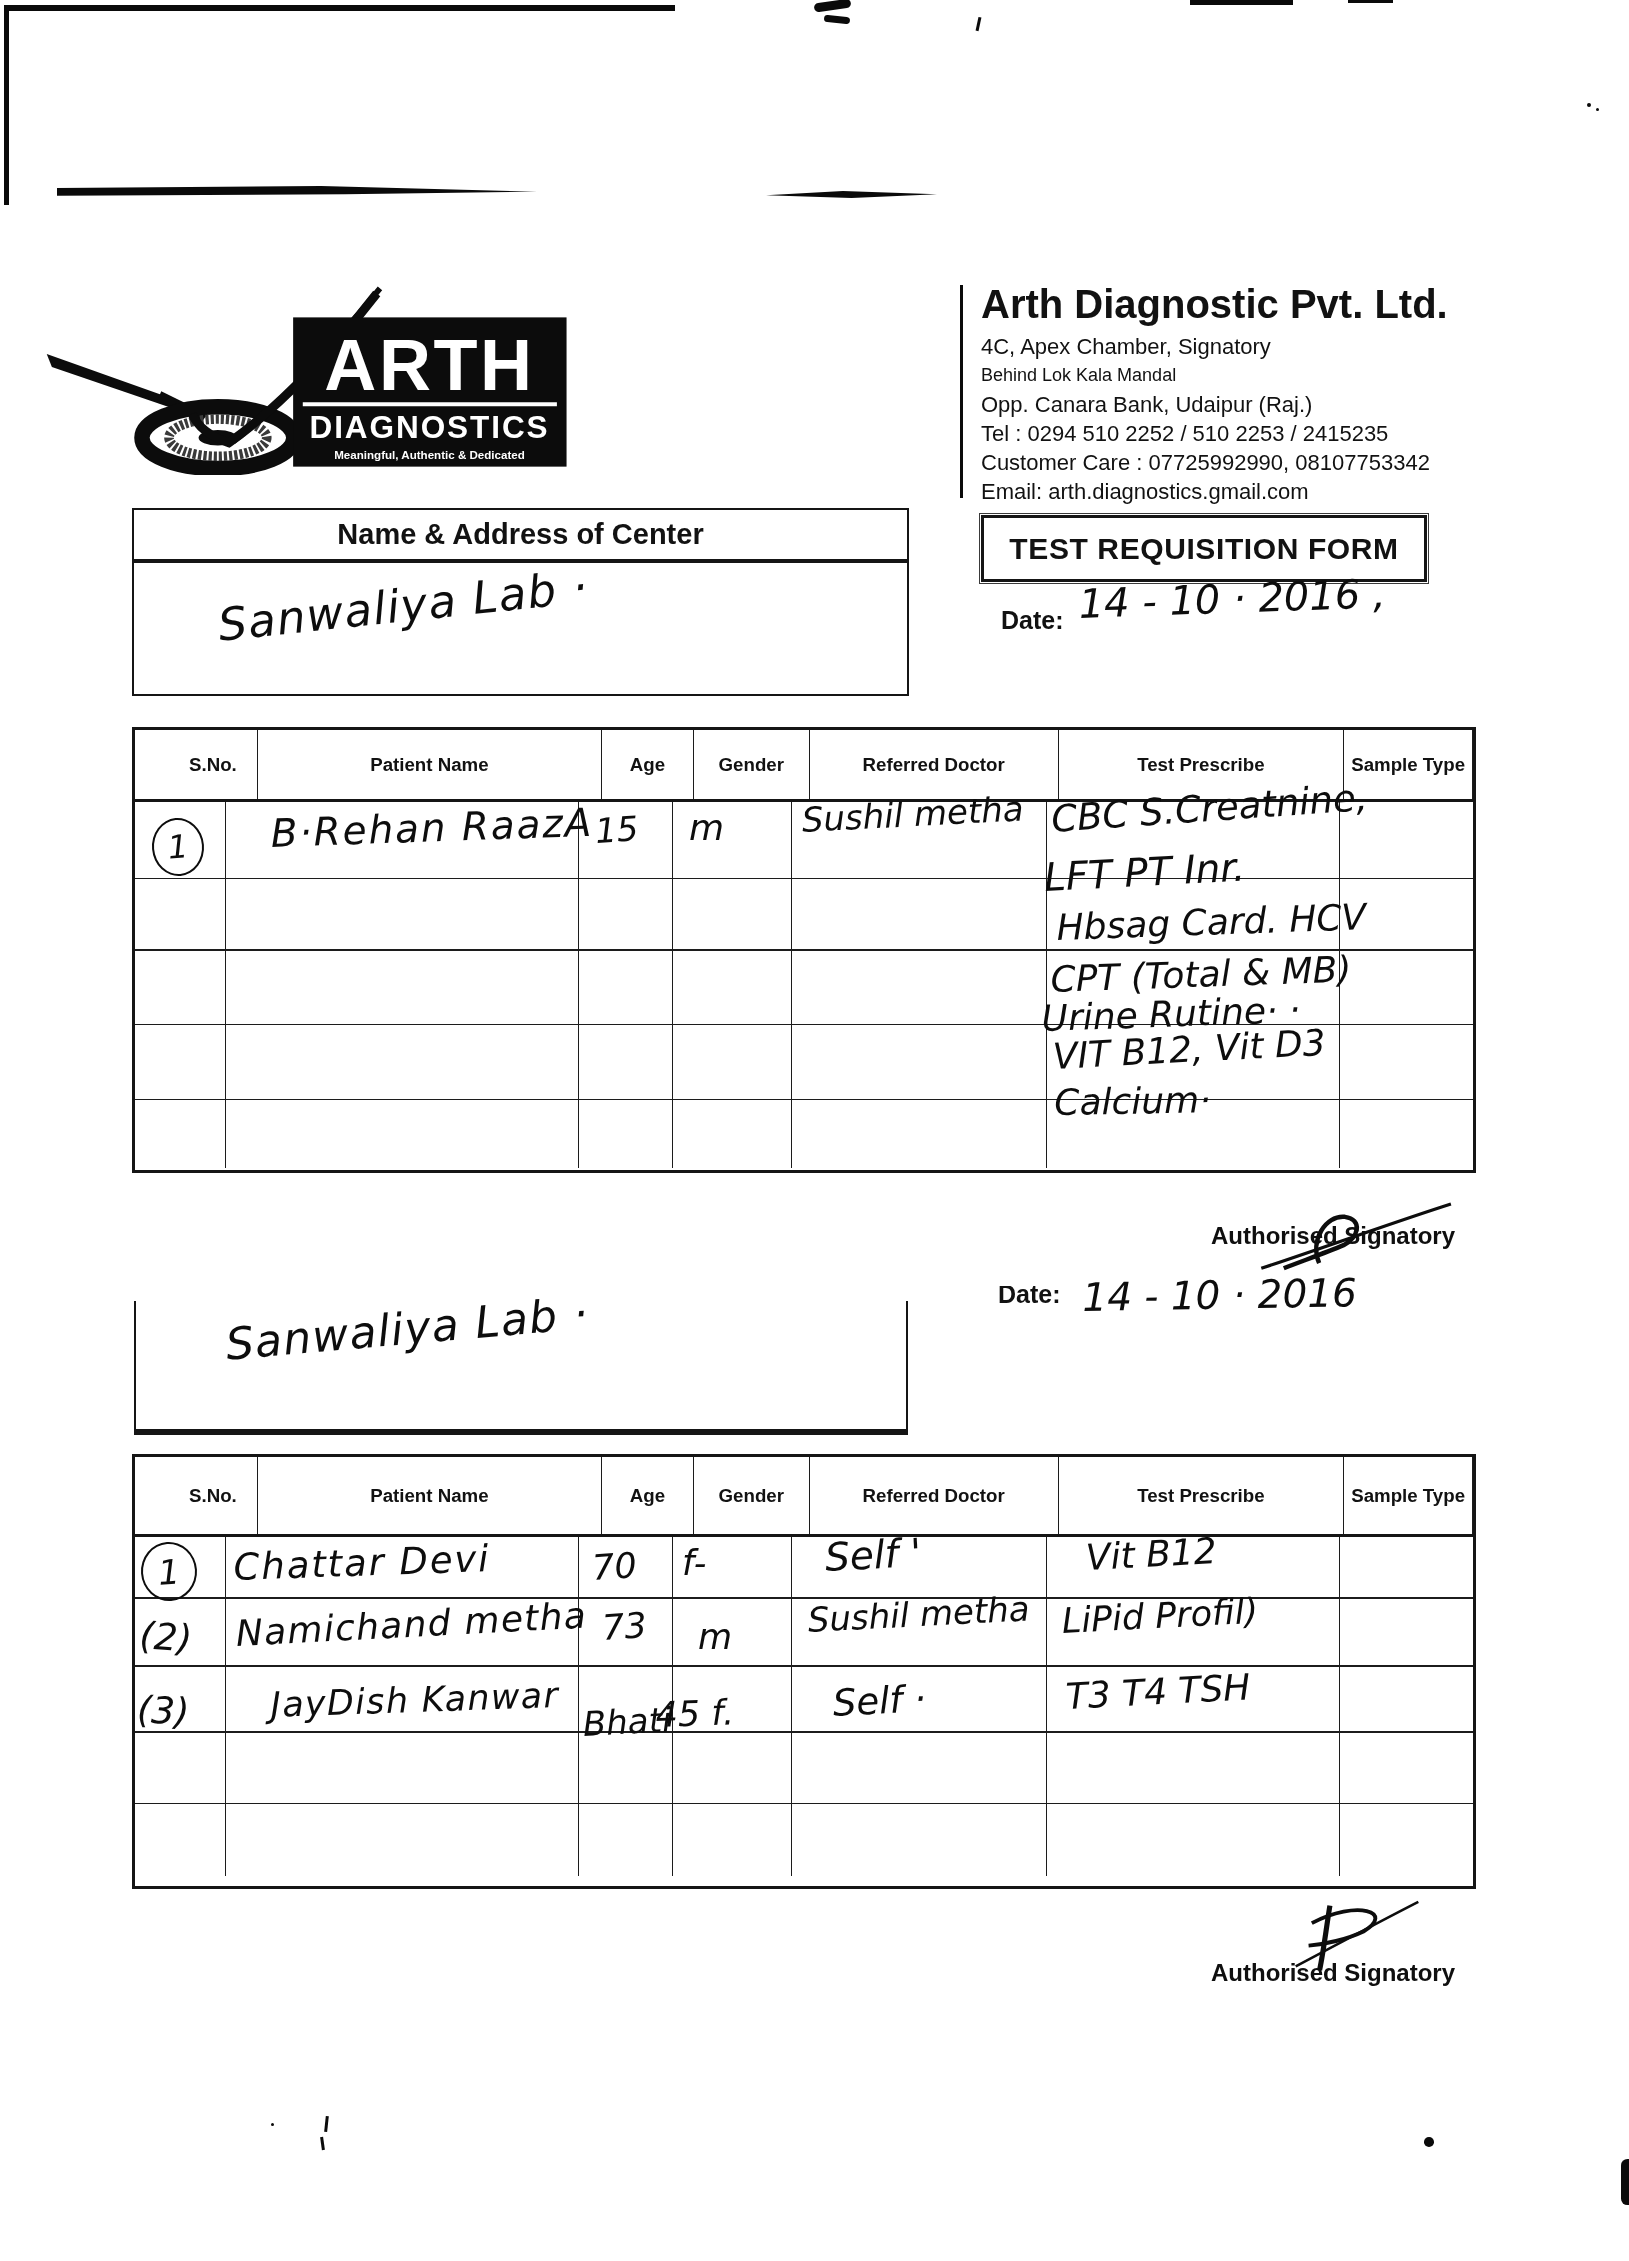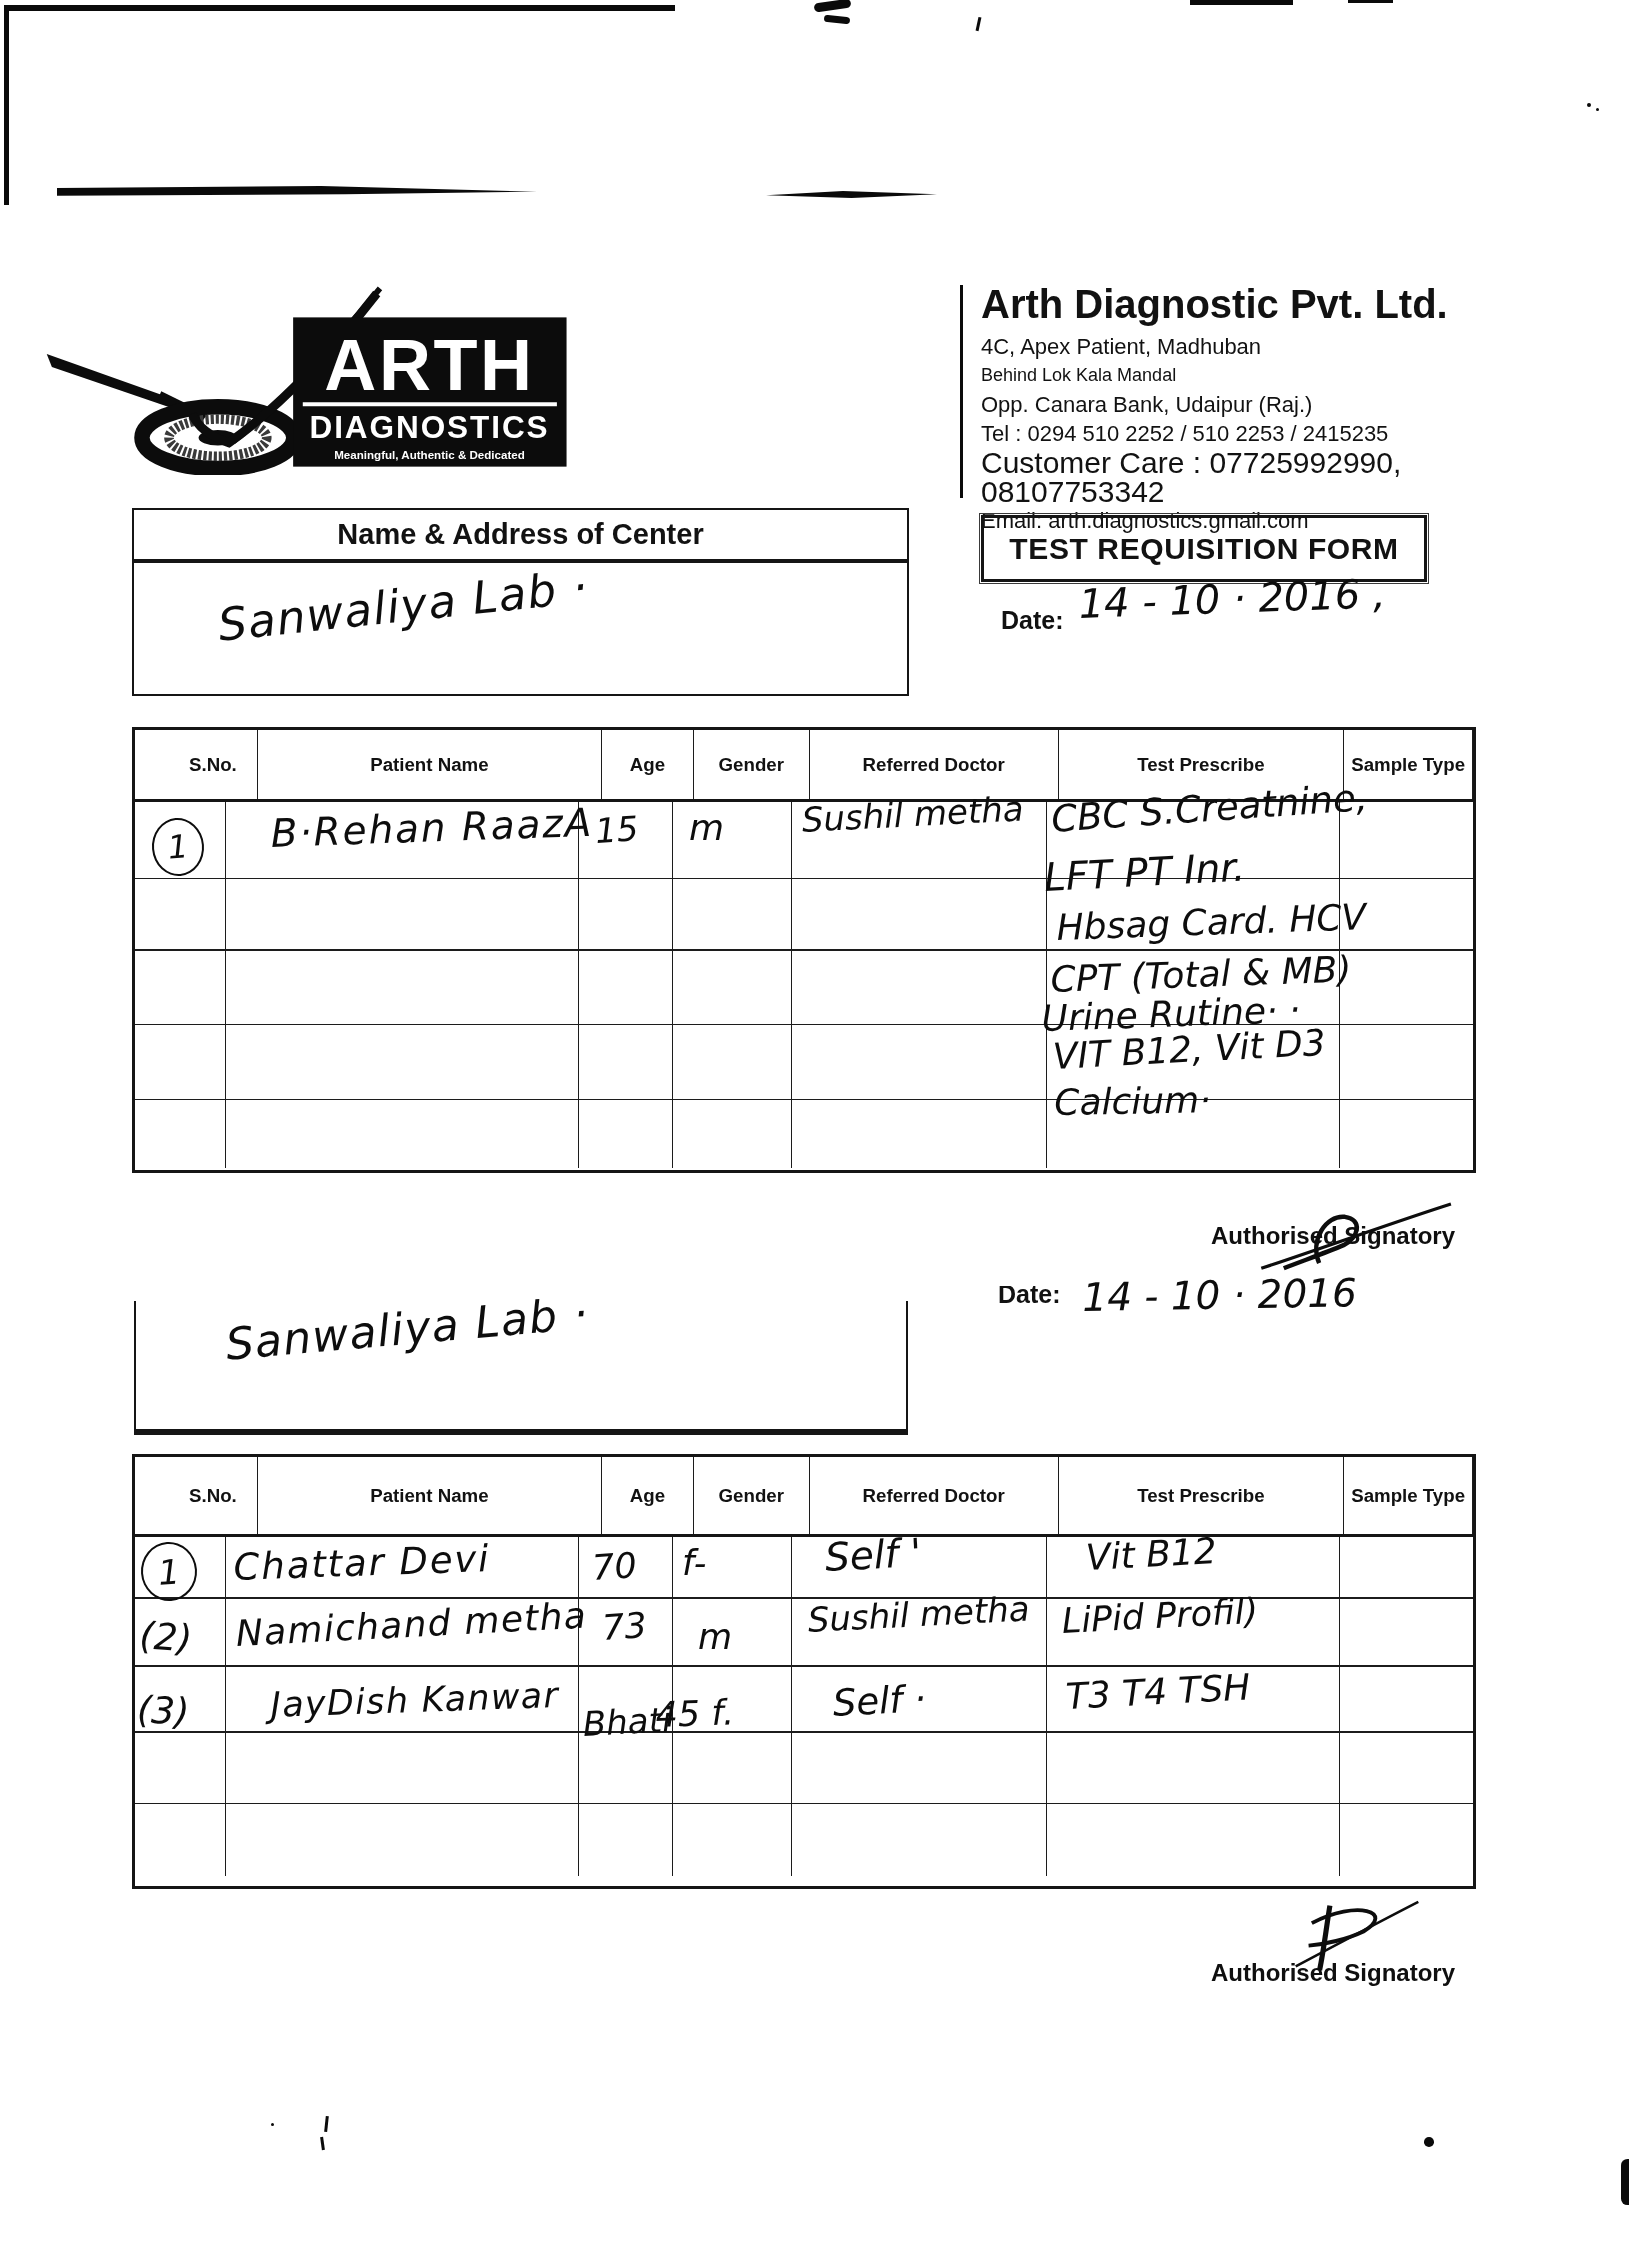--- a/index.html
+++ b/index.html
@@ -74,25 +74,25 @@
       <text x="597" y="168" text-anchor="middle" font-family="Liberation Sans, sans-serif" font-size="112" font-weight="bold" fill="#ffffff" letter-spacing="4">ARTH</text>
       <line x1="400" y1="190" x2="795" y2="190" stroke="#ffffff" stroke-width="6"></line>
       <text x="597" y="243" text-anchor="middle" font-family="Liberation Sans, sans-serif" font-size="49" font-weight="bold" fill="#ffffff" letter-spacing="3">DIAGNOSTICS</text>
       <text x="597" y="275" text-anchor="middle" font-family="Liberation Sans, sans-serif" font-size="18" font-weight="bold" fill="#ffffff">Meaningful, Authentic &amp; Dedicated</text>
     </svg>
   </div>
 
   <div class="artifact" style="left:960px;top:285px;width:3.2px;height:213px;"></div>
   <div class="abs" style="left:981px;top:282px;width:555px;">
     <div class="b" style="font-size:40px;margin-bottom:5.2px;">Arth Diagnostic Pvt. Ltd.</div>
-    <div style="font-size:22px;line-height:29px;">4C,  Apex Patient, Madhuban</div>
+    <div style="font-size:22px;line-height:29px;">4C,  Apex Chamber, Signatory</div>
     <div style="font-size:18px;line-height:29px;">Behind Lok Kala Mandal</div>
     <div style="font-size:22px;line-height:29px;">Opp. Canara Bank, Udaipur (Raj.)</div>
     <div style="font-size:22px;line-height:29px;">Tel : 0294 510 2252 / 510 2253 / 2415235</div>
-    <div style="font-size:30px;line-height:29px;">Customer Care : 07725992990, 08107753342</div>
+    <div style="font-size:22px;line-height:29px;">Customer Care : 07725992990, 08107753342</div>
     <div style="font-size:22px;line-height:29px;">Email: arth.diagnostics.gmail.com</div>
   </div>
 
   <div class="abs" style="left:132px;top:508px;width:777px;height:188px;border:2.6px solid #151515;box-sizing:border-box;">
     <div class="center b" style="height:49px;border-bottom:4.5px solid #151515;font-size:29px;">Name &amp; Address of Center</div>
   </div>
   <span class="hw" style="left:216px;top:603px;font-size:45px;transform:rotate(-6deg);letter-spacing:1.3px;">Sanwaliya Lab ·</span>
 
   <div class="abs center b" style="left:981px;top:515px;width:446px;height:67px;border:3.9px solid #151515;outline:1.3px solid #3a3a3a;outline-offset:1.3px;box-sizing:border-box;font-size:30px;letter-spacing:0.6px;">TEST REQUISITION FORM</div>
   <div class="abs b" style="left:1001px;top:606px;font-size:25px;">Date:</div>

